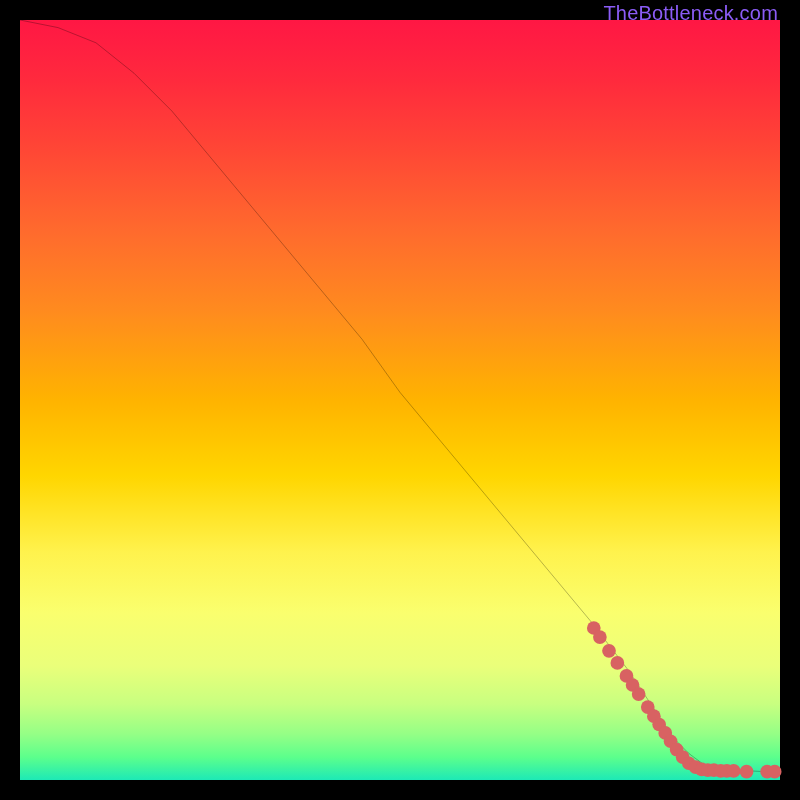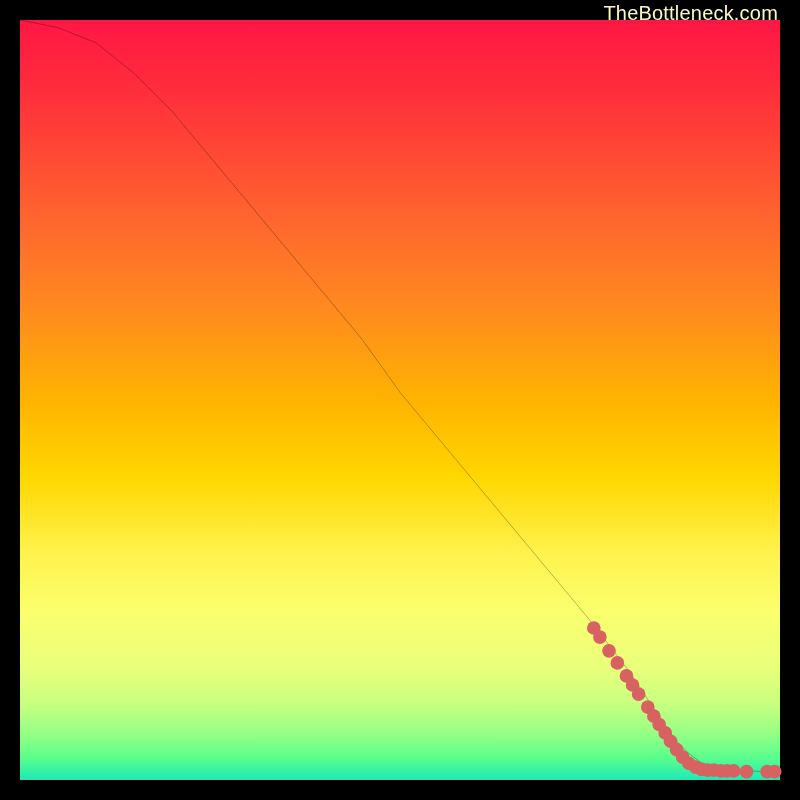--- a/index.html
+++ b/index.html
@@ -39,21 +39,21 @@
       #c8ff80 90%,
       #94ff86 94%,
       #5cff8c 97%,
       #1de9b6 100%
     );
   }
   .watermark {
     position: absolute;
     top: 2px;
     right: 22px;
-    color: #fef9c3;
+    color: #8b5cf6;
     font-size: 20px;
     font-weight: 500;
     letter-spacing: 0.2px;
     user-select: none;
   }
   svg.curve {
     position: absolute;
     left: 0;
     top: 0;
     width: 760px;

